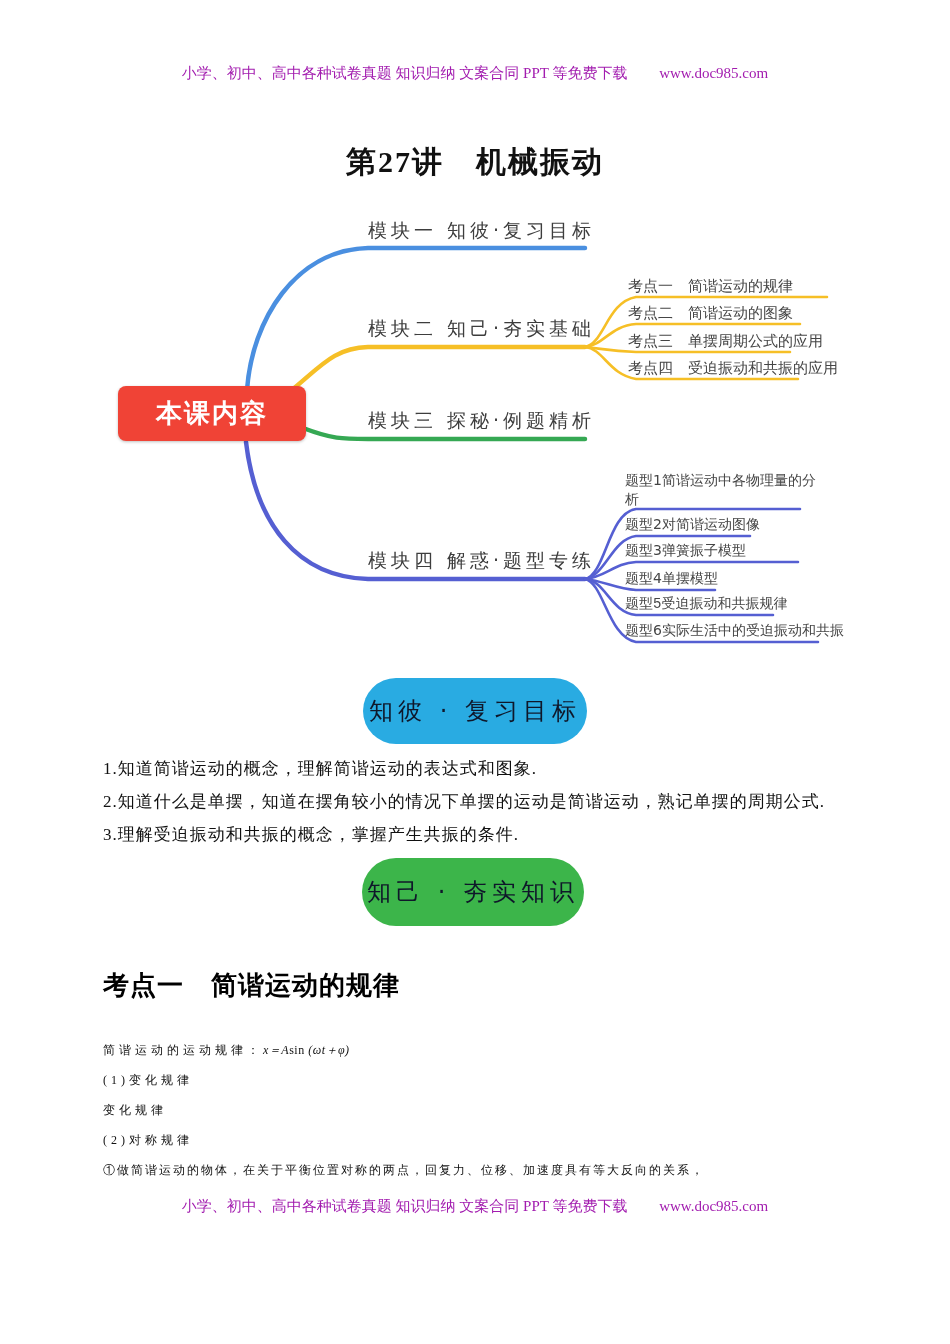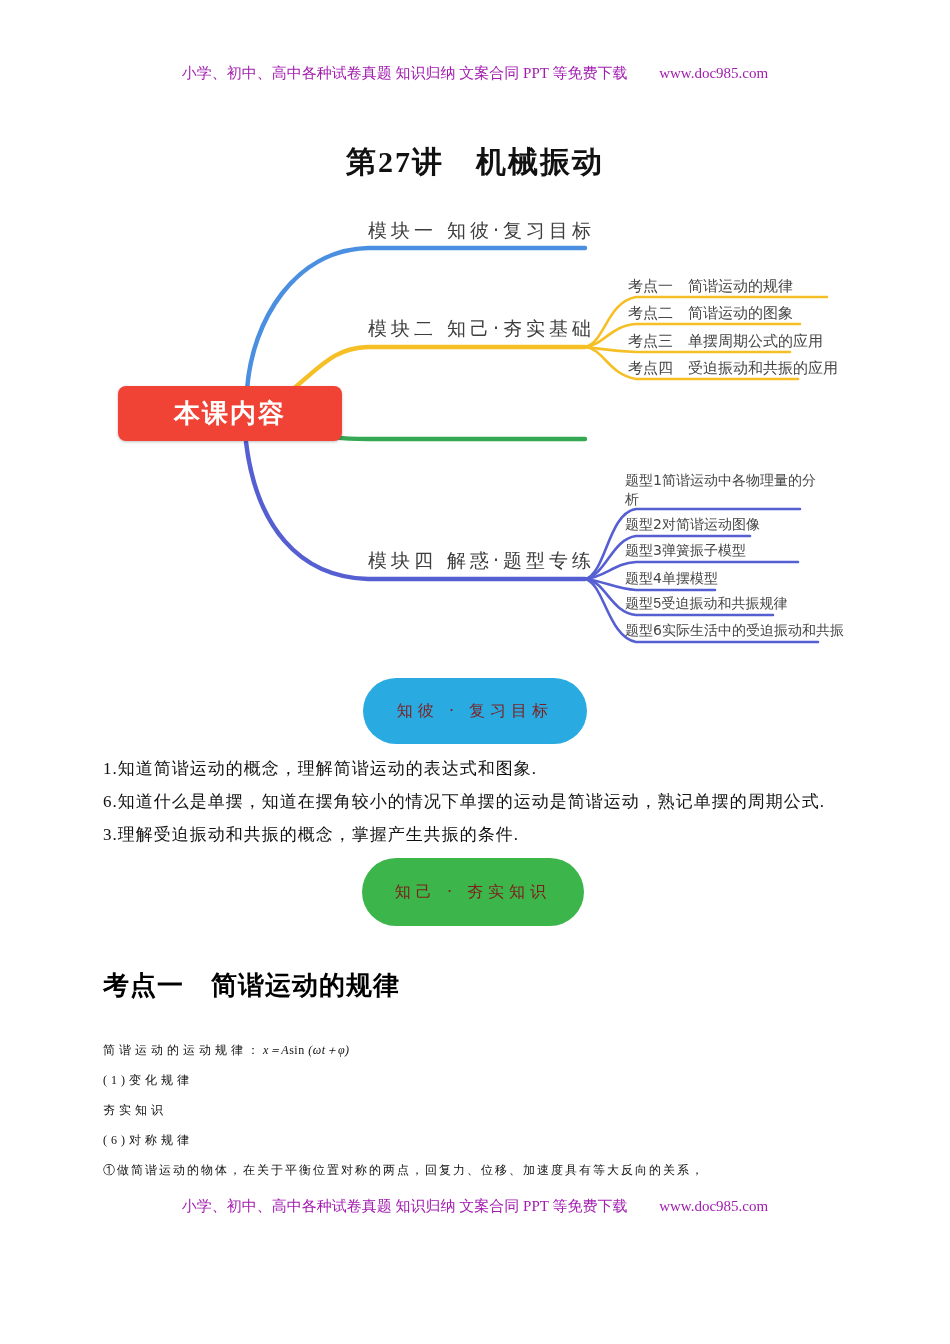--- a/index.html
+++ b/index.html
@@ -30,21 +30,21 @@
   }
   .map-lines{position:absolute;left:0;top:0;width:950px;height:1344px;pointer-events:none;}
   .map-lines path{fill:none;stroke-linecap:round;}
   .ln-blue{stroke:var(--color-blue,#4a8fe0);stroke-width:4.5;}
   .ln-yellow{stroke:var(--color-yellow,#f6bf26);stroke-width:4.5;}
   .ln-yellow-thin{stroke:var(--color-yellow,#f6bf26);stroke-width:2.6;}
   .ln-green{stroke:var(--color-green,#35a853);stroke-width:4.5;}
   .ln-purple{stroke:var(--color-purple,#555fd2);stroke-width:4.5;}
   .ln-purple-thin{stroke:var(--color-purple,#555fd2);stroke-width:2.6;}
   .root-node{
-    position:absolute;left:118px;top:386px;width:224px;height:55px;
+    position:absolute;left:118px;top:386px;width:188px;height:55px;
     background:var(--color-red,#f04336);
     border-radius:8px;
     display:flex;align-items:center;justify-content:center;
     box-shadow:0 1px 3px rgba(0,0,0,.25);
   }
   .root-node span{
     color:#fff;font-weight:bold;font-size:26px;letter-spacing:2px;
     font-family:"Liberation Sans", sans-serif;
   }
   .map-label{
@@ -72,21 +72,21 @@
   .map-sub.t3{top:542px;}
   .map-sub.t4{top:570px;}
   .map-sub.t5{top:595px;font-family:Liberation Mono, monospace;}
   .map-sub.t6{top:622px;}
   .badge{
     position:absolute;
     display:flex;align-items:center;justify-content:center;
     border-radius:34px;
   }
   .badge span{
-    color:#7f1d1d;font-size:16px;letter-spacing:5px;
+    color:#0f172a;font-size:24px;letter-spacing:5px;
     font-family:"DejaVu Sans", sans-serif;
   }
   .badge.blue{left:363px;top:678px;width:224px;height:66px;background:var(--color-badge-blue,#29abe2);}
   .badge.green{left:362px;top:858px;width:222px;height:68px;background:var(--color-badge-green,#3cb54a);}
   .goals{
     position:absolute;left:103px;top:752px;width:790px;
     font-size:17px;letter-spacing:1px;line-height:33px;color:#111;
   }
   .kd-heading{
     position:absolute;left:103px;top:968px;margin:0;
@@ -136,57 +136,58 @@
     <path class="ln-purple-thin" d="M 585 579 C 606 581 610 612 636 615 L 773 615"></path>
     <path class="ln-purple-thin" d="M 585 579 C 604 583 608 637 636 642 L 818 642"></path>
   </svg>
 
   <div class="root-node">
     <span>本课内容</span>
   </div>
 
   <div class="map-label b1">模块一 知彼·复习目标</div>
   <div class="map-label b2">模块二 知己·夯实基础</div>
+  <div class="map-label b3">模块三 探秘·例题精析</div>
   <div class="map-label b4">模块四 解惑·题型专练</div>
 
   <div class="map-sub k k1">考点一　简谐运动的规律</div>
   <div class="map-sub k k2">考点二　简谐运动的图象</div>
   <div class="map-sub k k3">考点三　单摆周期公式的应用</div>
   <div class="map-sub k k4">考点四　受迫振动和共振的应用</div>
 
   <div class="map-sub t t1">题型1简谐运动中各物理量的分析</div>
   <div class="map-sub t t2">题型2对简谐运动图像</div>
   <div class="map-sub t t3">题型3弹簧振子模型</div>
   <div class="map-sub t t4">题型4单摆模型</div>
   <div class="map-sub t t5">题型5受迫振动和共振规律</div>
   <div class="map-sub t t6">题型6实际生活中的受迫振动和共振</div>
 
   <div class="badge blue">
     <span>知彼 · 复习目标</span>
   </div>
 
   <div class="goals">
     <div class="goal-line">1.知道简谐运动的概念，理解简谐运动的表达式和图象.</div>
-    <div class="goal-line">6.知道什么是单摆，知道在摆角较小的情况下单摆的运动是简谐运动，熟记单摆的周期公式.</div>
+    <div class="goal-line">2.知道什么是单摆，知道在摆角较小的情况下单摆的运动是简谐运动，熟记单摆的周期公式.</div>
     <div class="goal-line">3.理解受迫振动和共振的概念，掌握产生共振的条件.</div>
   </div>
 
   <div class="badge green">
     <span>知己 · 夯实知识</span>
   </div>
 
   <h2 class="kd-heading">考点一　简谐运动的规律</h2>
 
   <div class="body-text">
     <div class="body-line">
       <span>简谐运动的运动规律：</span><span class="frm it">x＝A</span><span class="frm">sin </span><span class="frm it">(ωt＋φ)</span>
     </div>
     <div class="body-line">(1)变化规律</div>
-    <div class="body-line">夯实知识</div>
-    <div class="body-line">(6)对称规律</div>
+    <div class="body-line">变化规律</div>
+    <div class="body-line">(2)对称规律</div>
     <div class="body-line wide">①做简谐运动的物体，在关于平衡位置对称的两点，回复力、位移、加速度具有等大反向的关系，</div>
   </div>
 
   <div class="site-note bottom">
     <span>小学、初中、高中各种试卷真题 知识归纳 文案合同 PPT 等免费下载</span>
     <span class="url">www.doc985.com</span>
   </div>
 
 </div>
 

